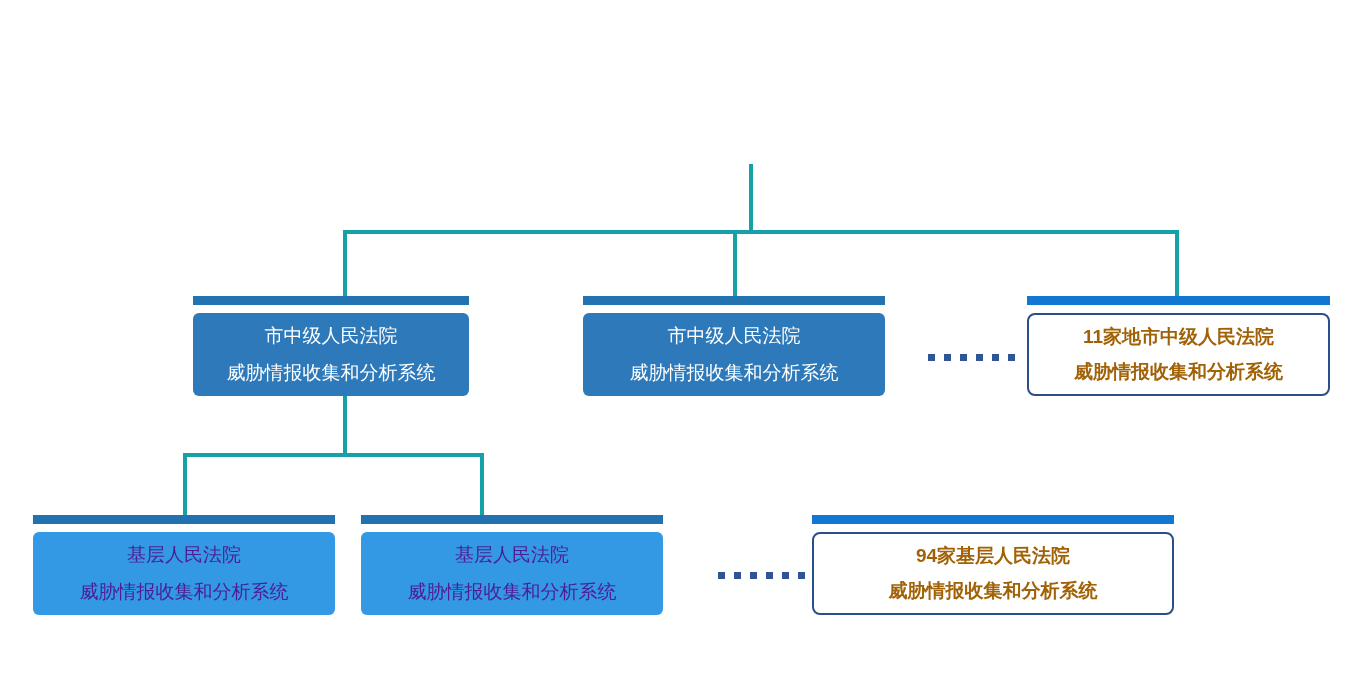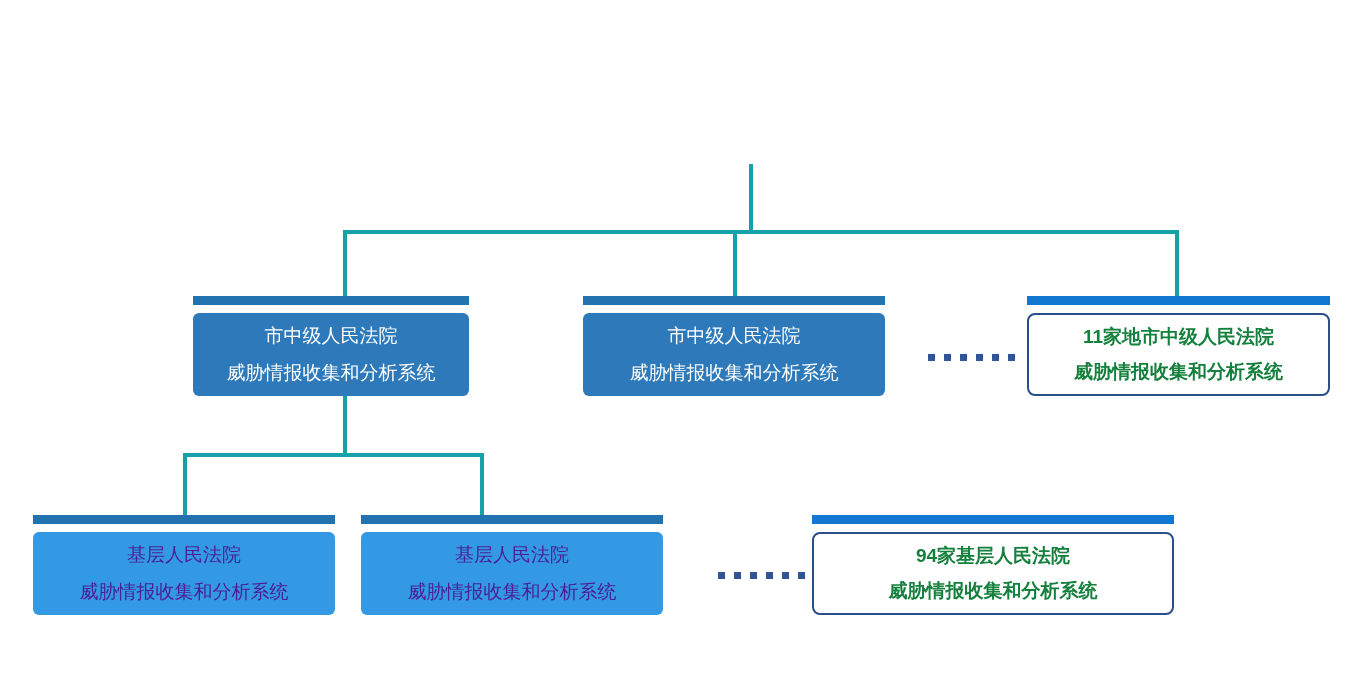--- a/index.html
+++ b/index.html
@@ -99,21 +99,21 @@
   
   .node-outline .node-bar { background: #1177d1; }
   .node-outline .node-body {
     top: 17px;
     height: 83px;
     background: #ffffff;
     border: 2px solid #2a4e8a;
     border-radius: 8px;
   }
   .node-outline .node-line {
-    color: #15803d;
+    color: #a16207;
     font-weight: bold;
     font-size: 19px;
     text-align: right;
   }
   .node-outline .line-1 { margin-bottom: 14px; }
 
   
   .ellipsis {
     position: absolute;
     display: flex;

